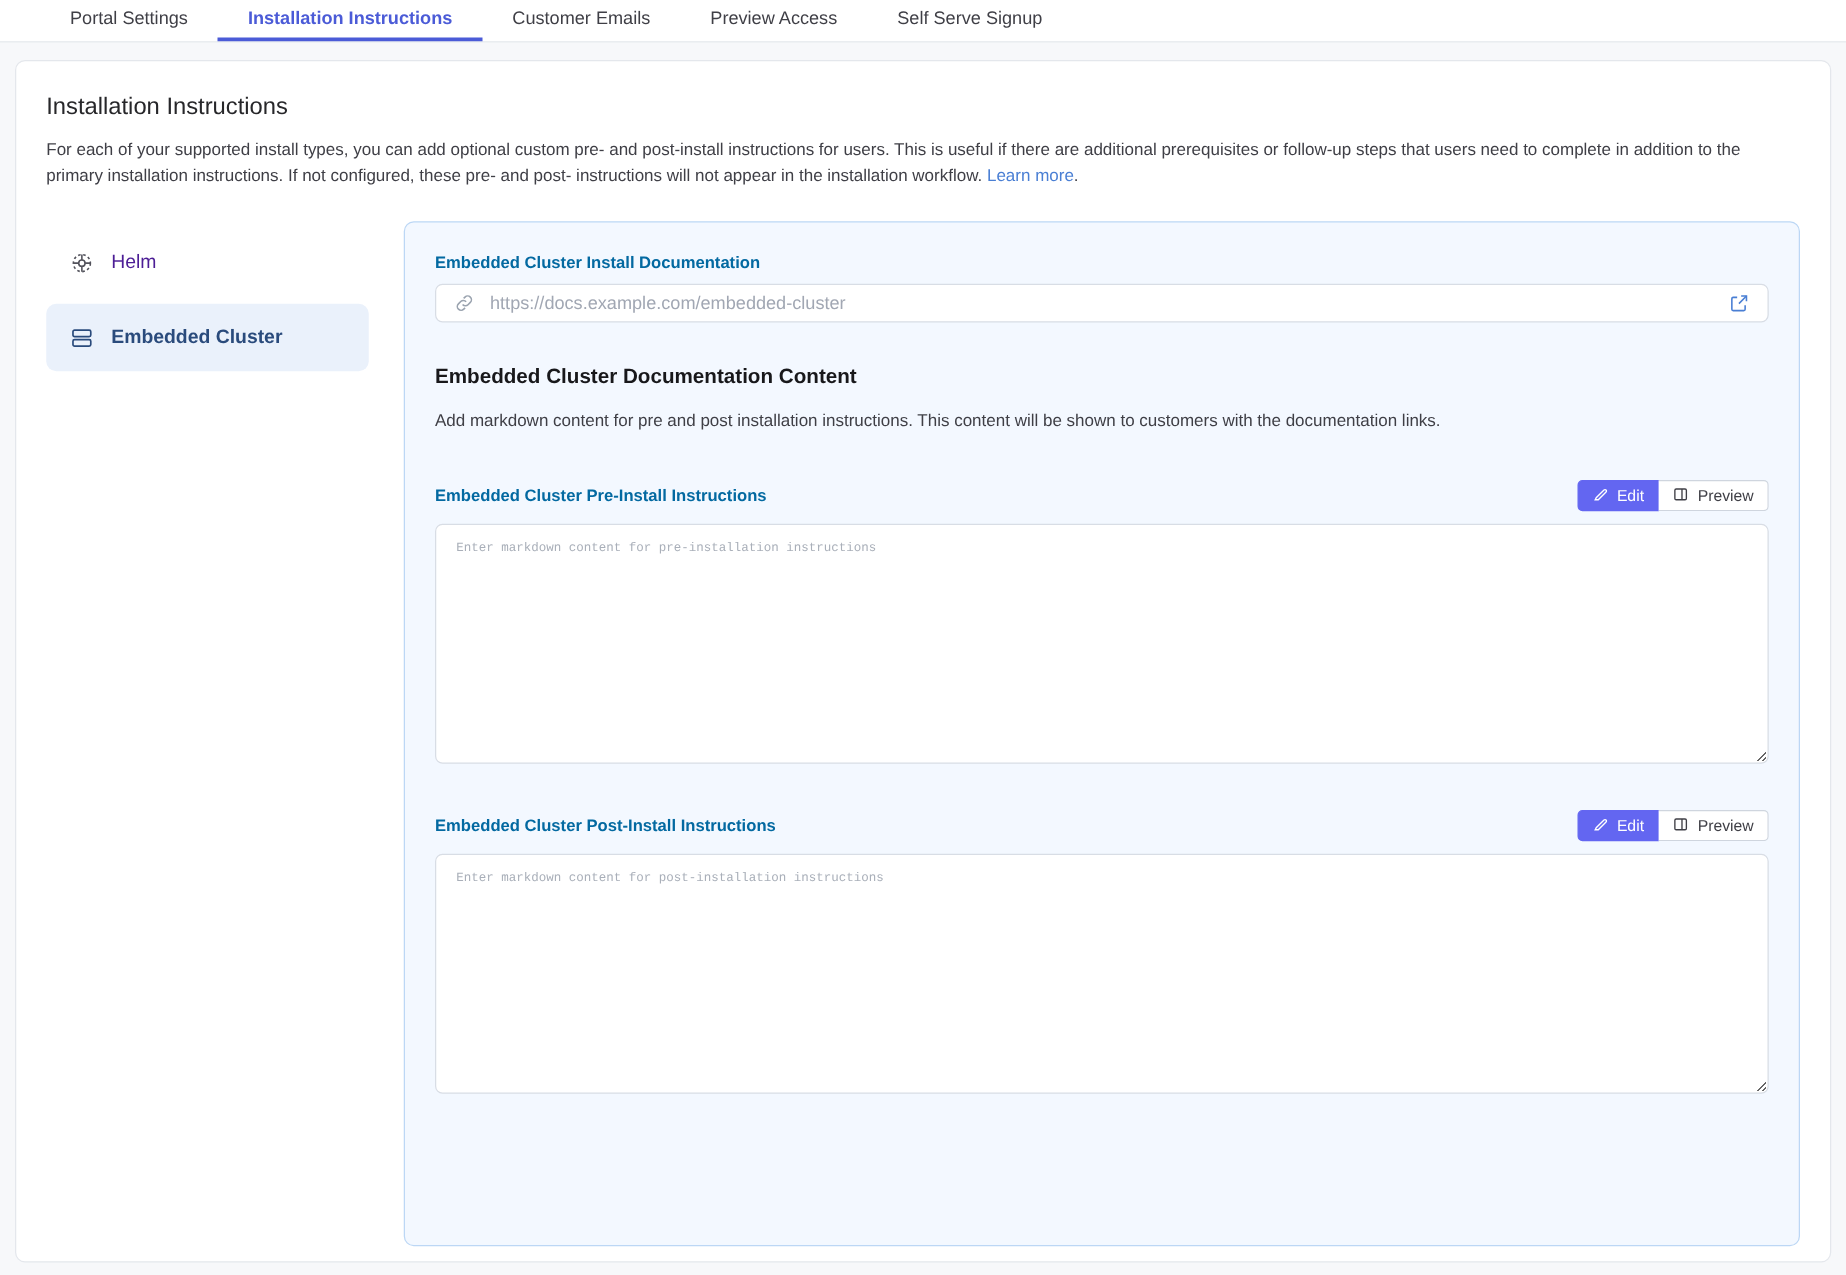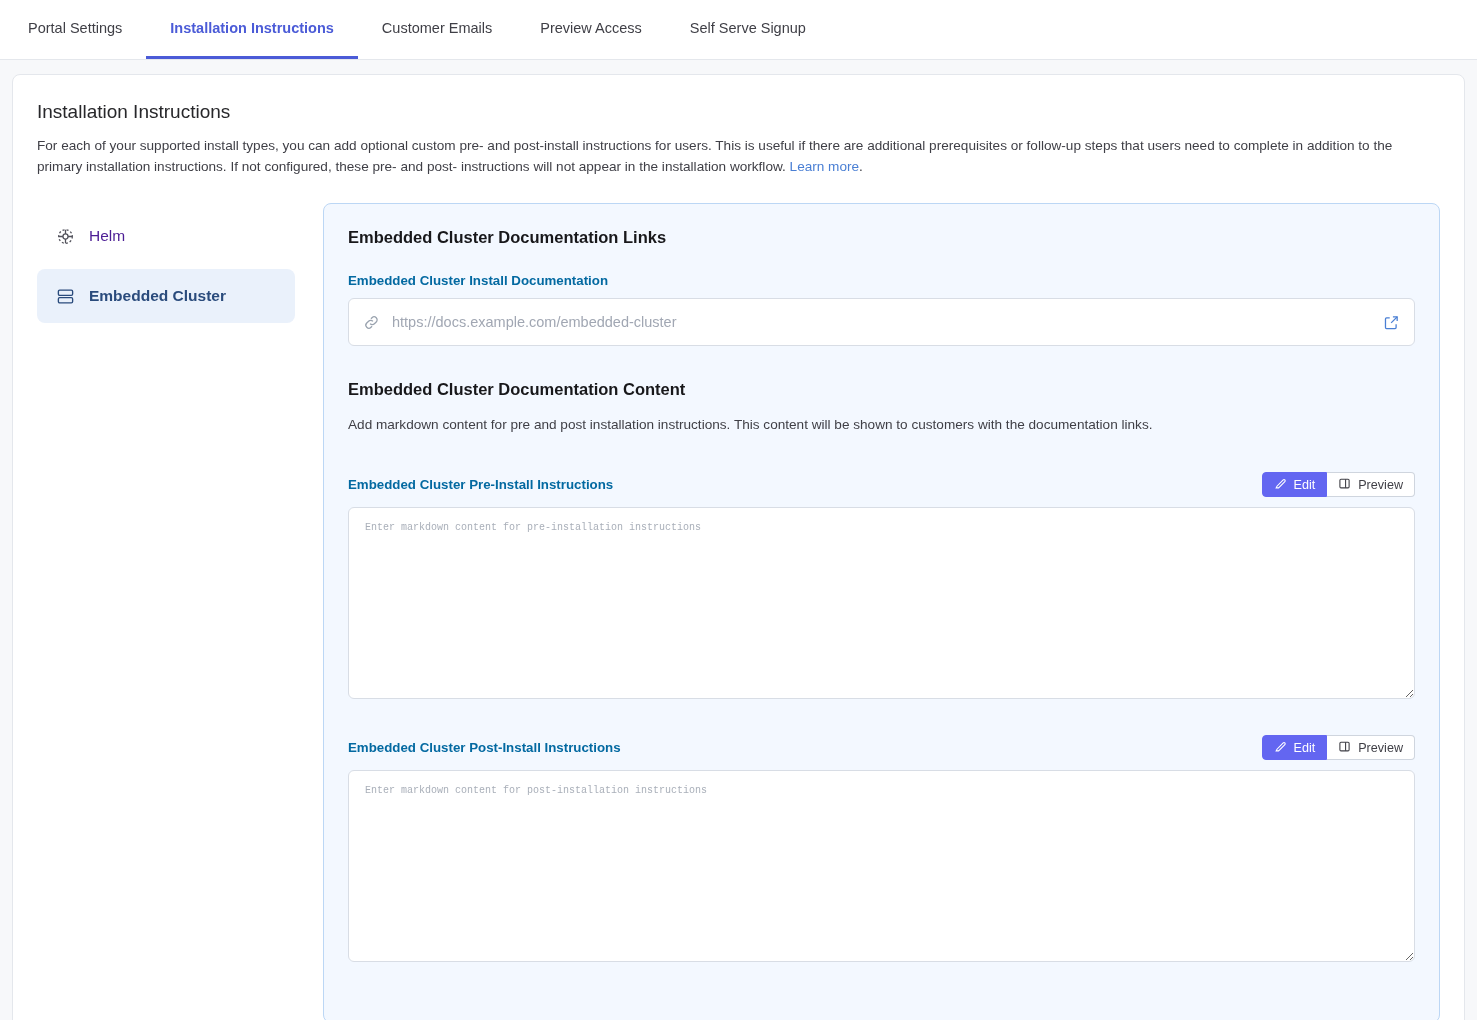--- a/index.html
+++ b/index.html
@@ -9,26 +9,26 @@
     width: 1477px;
     height: 1020px;
     background: #f7f8fa;
     font-family: "Liberation Sans", sans-serif;
     color: #27272a;
     overflow: hidden;
   }
 
   
   .tabbar {
-    height: 60px;
+    height: 34px;
     background: #ffffff;
     border-bottom: 1px solid #e4e7ec;
     display: flex;
     align-items: stretch;
-    padding-left: 4px;
+    padding-left: 32px;
   }
   .tab {
     display: flex;
     align-items: center;
     padding: 0 24px;
     font-size: 14.5px;
     color: #3f3f46;
     cursor: pointer;
     border-bottom: 3px solid transparent;
     white-space: nowrap;
@@ -134,21 +134,21 @@
   }
   .panel .hint {
     font-size: 13.6px;
     color: #3f3f46;
     margin: 0 0 40px 0;
   }
 
   
   .url-wrap {
     position: relative;
-    height: 48px;
+    height: 31px;
     background: #ffffff;
     border: 1px solid #d8dde5;
     border-radius: 6px;
     display: flex;
     align-items: center;
     padding: 0 14px;
   }
   .url-wrap .link-icon {
     color: #9aa3af;
     display: inline-flex;
@@ -273,21 +273,20 @@
             <path d="M6.6 7.2h0.01M6.6 16.7h0.01"></path>
           </svg>
         </span>
         <span>Embedded Cluster</span>
       </div>
 
     </div>
 
     <div class="panel">
 
-      <h3>Embedded Cluster Documentation Links</h3>
 
       <label class="field-label">Embedded Cluster Install Documentation</label>
 
       <div class="url-wrap">
         <span class="link-icon">
           <svg width="17" height="17" viewBox="0 0 24 24" fill="none" stroke="currentColor" stroke-width="1.8">
             <path d="M10 13.5a4.2 4.2 0 0 0 6.1.3l2.6-2.6a4.2 4.2 0 0 0-6-6l-1.5 1.5"></path>
             <path d="M14 10.5a4.2 4.2 0 0 0-6.1-.3l-2.6 2.6a4.2 4.2 0 0 0 6 6l1.5-1.5"></path>
           </svg>
         </span>

